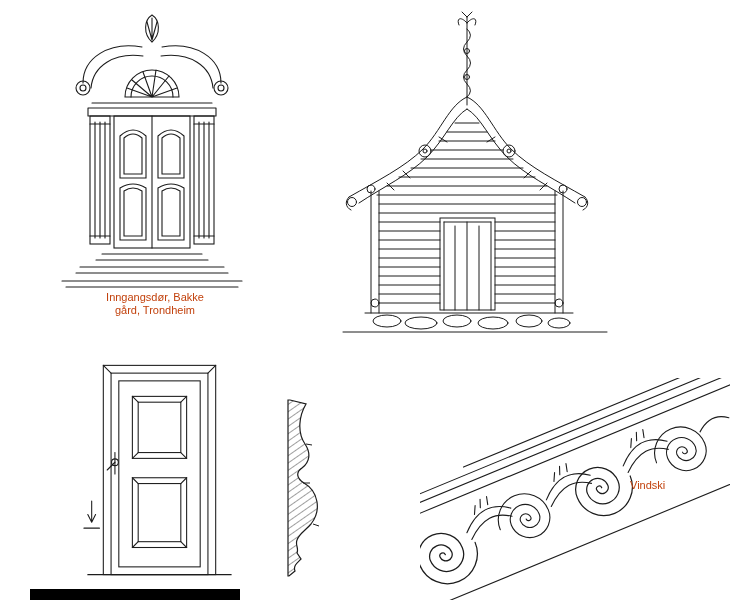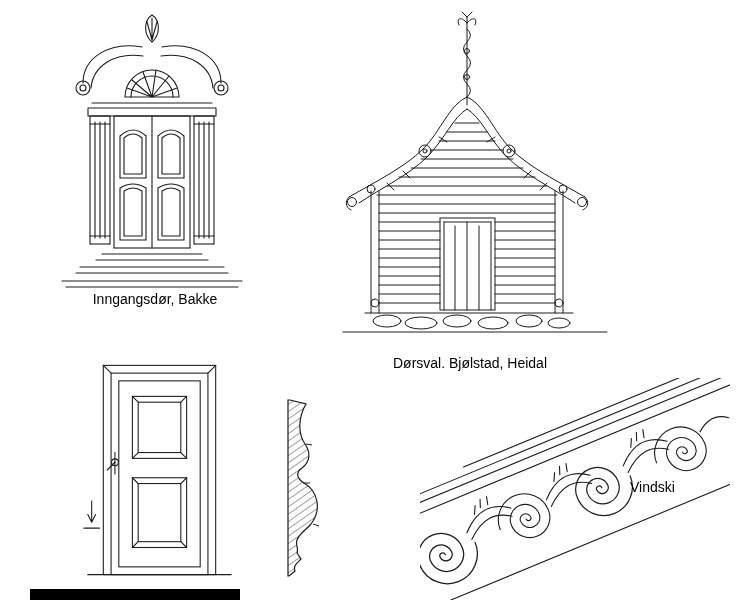--- a/index.html
+++ b/index.html
@@ -10,24 +10,24 @@
     height: 600px;
     background: #ffffff;
     overflow: hidden;
     font-family: "Liberation Sans", sans-serif;
     color: #1c1c1c;
   }
   .fig { position: absolute; }
   .fig svg { display: block; }
   .caption {
     position: absolute;
-    font-size: 14px;
+    font-size: 11px;
     line-height: 1.15;
     text-align: center;
-    color: #000000;
+    color: #c2410c;
     white-space: nowrap;
   }
   .caption .ln { display: block; }
   .caption-left { text-align: right; }
   .artifact-bar {
     position: absolute;
     left: 30px; top: 589px;
     width: 210px; height: 11px;
     background: #000000;
   }
@@ -74,20 +74,21 @@
         <path d="M110,134 Q119,126 128,134 V170 H110 Z"></path>
         <path d="M106,184 Q119,176 132,184 V236 H106 Z"></path>
         <path d="M110,187 Q119,181 128,187 V232 H110 Z"></path>
 
         <path d="M50,250 H150 M44,256 H156 M28,263 H172 M24,269 H176 M10,277 H190 M14,283 H186"></path>
       </g>
     </svg>
   </div>
   <div class="caption" style="left:55px; top:291px; width:200px;">
     <span class="ln">Inngangsdør, Bakke</span>
+    <span class="ln">gård, Trondheim</span>
   </div>
 
   <div class="fig" style="left:335px; top:5px;">
     <svg width="280" height="332" viewBox="0 0 280 332">
       <g fill="none" stroke="#1c1c1c" stroke-width="1" stroke-linecap="round">
 
         <path d="M132,100 V12"></path>
         <path d="M132,92 q7,-6 0,-13 q-7,-7 0,-14 q7,-7 0,-14 q-7,-7 0,-14 q7,-7 0,-13"></path>
         <circle cx="132" cy="46" r="2.5"></circle>
           <circle cx="132" cy="72" r="2.5"></circle>
@@ -124,23 +125,20 @@
         <path d="M30,308 H238"></path>
         <ellipse cx="52" cy="316" rx="14" ry="6"></ellipse>
         <ellipse cx="86" cy="318" rx="16" ry="6"></ellipse>
         <ellipse cx="122" cy="316" rx="14" ry="6"></ellipse>
         <ellipse cx="158" cy="318" rx="15" ry="6"></ellipse>
         <ellipse cx="194" cy="316" rx="13" ry="6"></ellipse>
         <ellipse cx="224" cy="318" rx="11" ry="5"></ellipse>
         <path d="M8,327 H272"></path>
       </g>
     </svg>
-  </div>
-  <div class="caption" style="left:360px; top:355px; width:220px;">
-    <span>Dørsval. Bjølstad, Heidal</span>
   </div>
 
   <div class="fig" style="left:82px; top:356px;">
     <svg width="155" height="228" viewBox="0 0 160 232">
       <g fill="none" stroke="#1c1c1c" stroke-width="1.1" stroke-linecap="round">
         <rect x="22" y="8" width="116" height="216"></rect>
         <rect x="30" y="16" width="100" height="208"></rect>
         <path d="M22,8 L30,16 M138,8 L130,16"></path>
         <rect x="38" y="24" width="84" height="192"></rect>
 

